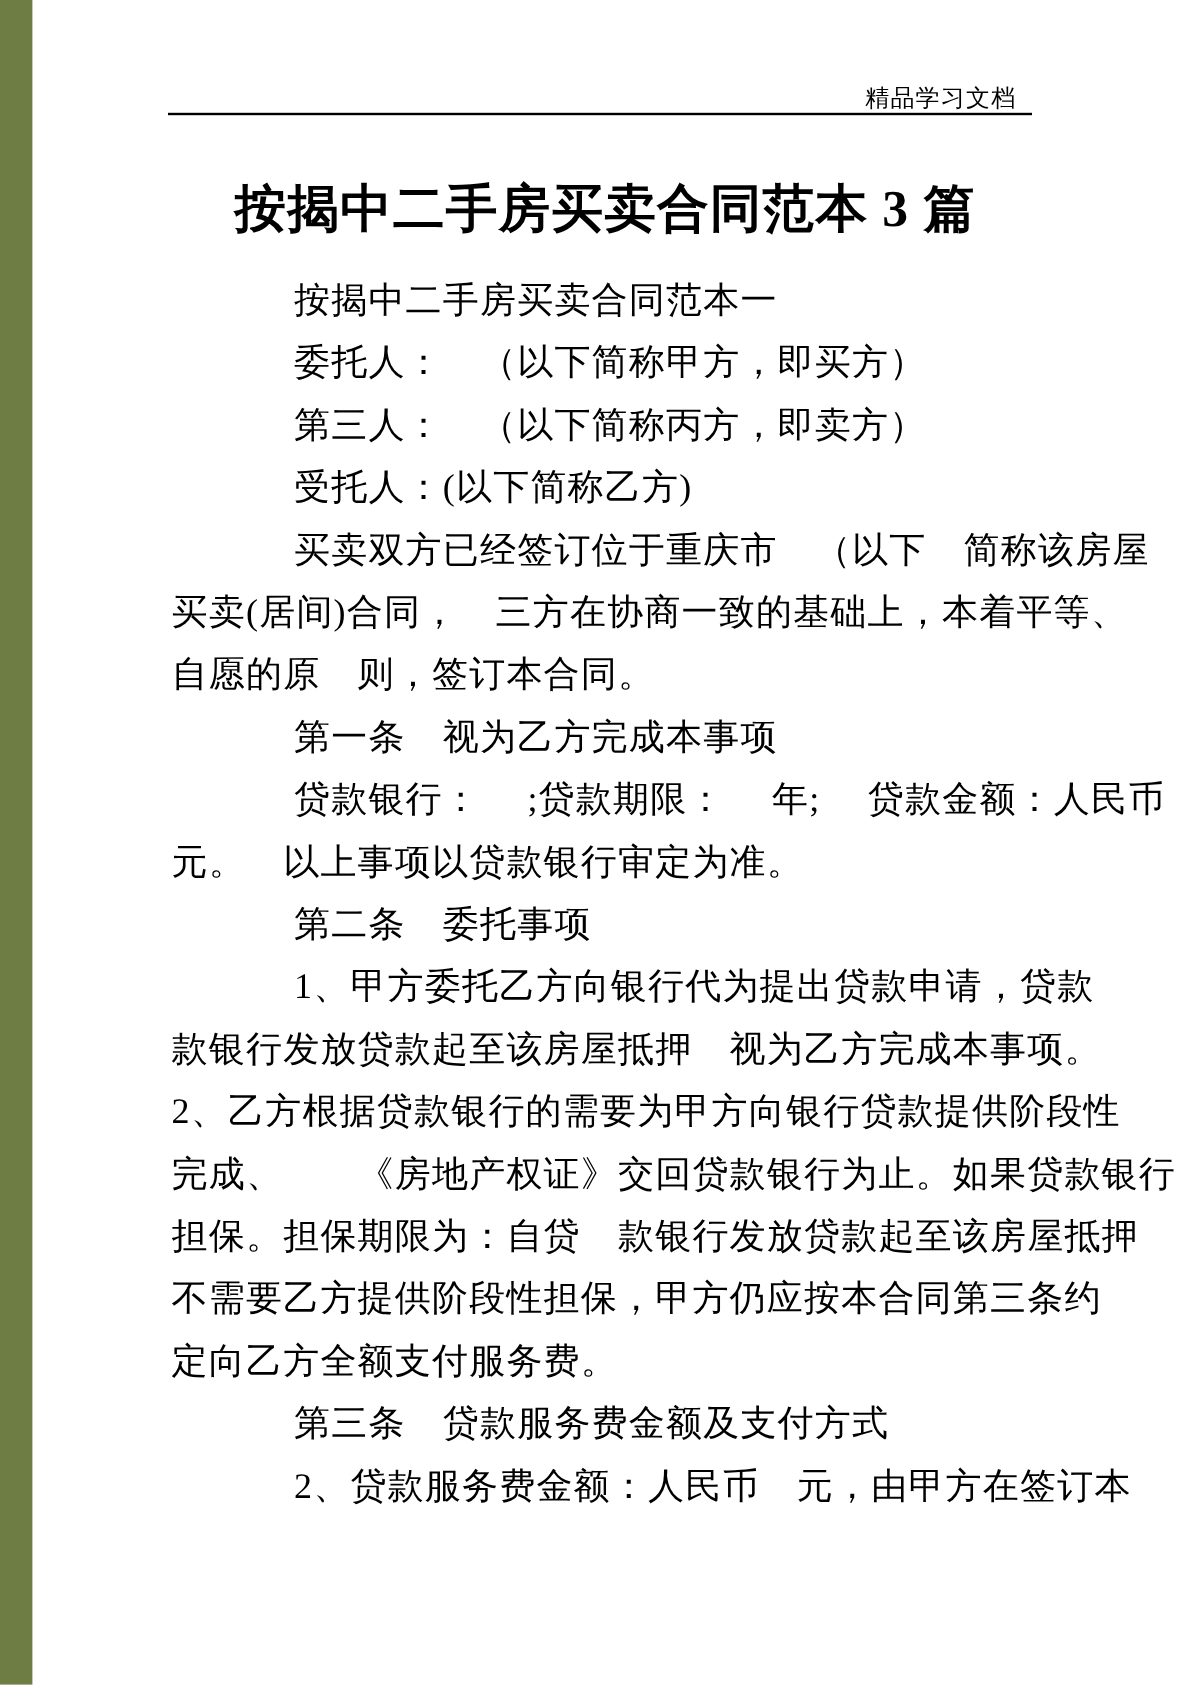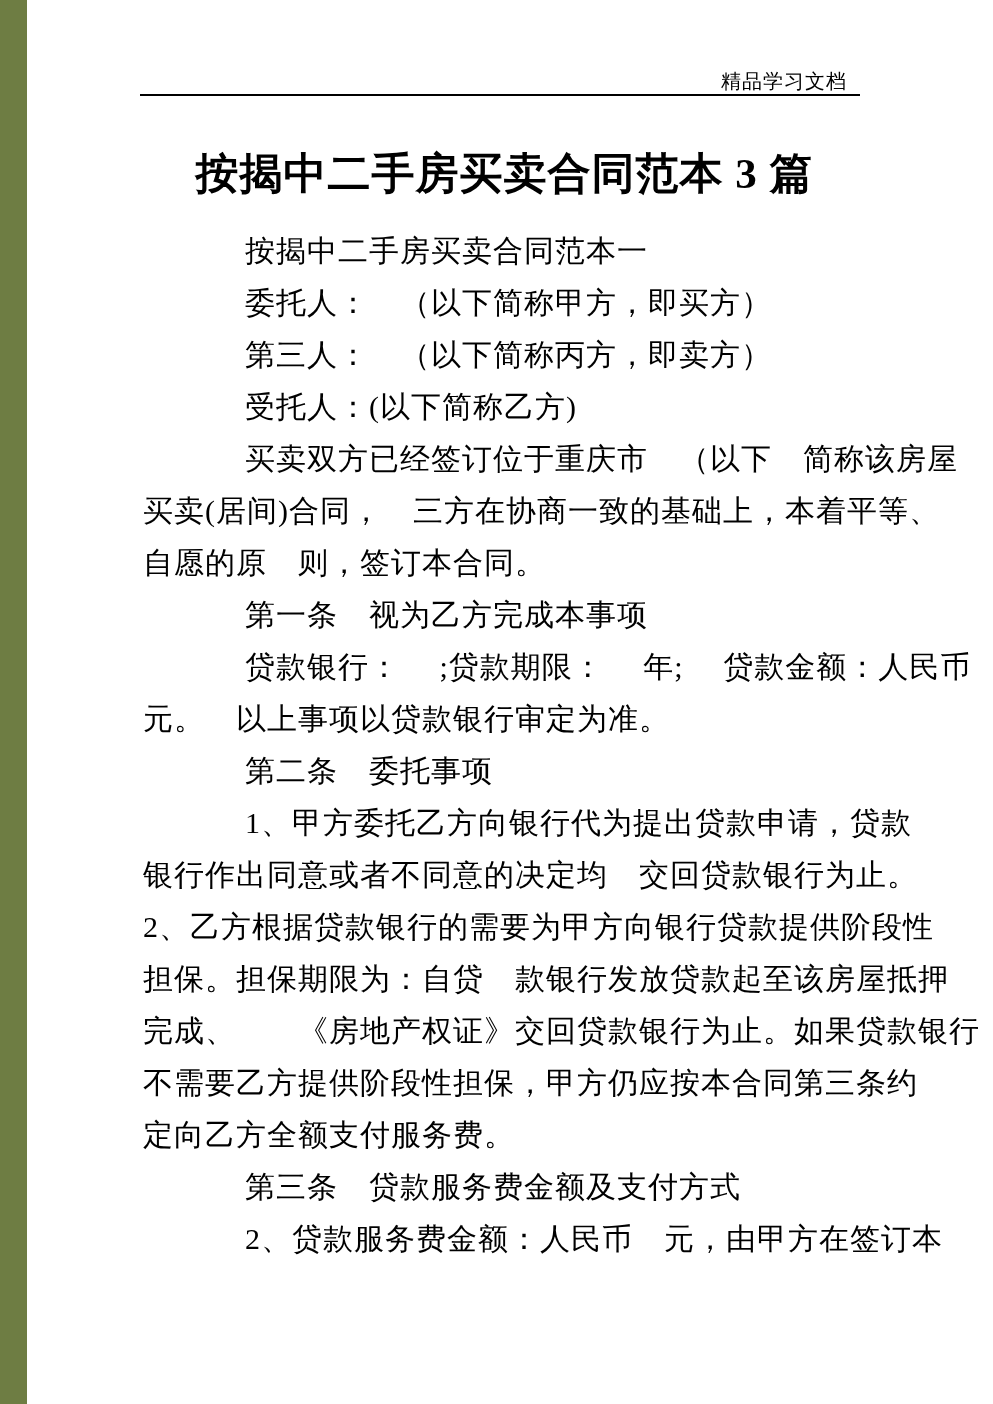--- a/index.html
+++ b/index.html
@@ -70,21 +70,21 @@
   <p class="line indent">第三人：　（以下简称丙方，即卖方）</p>
   <p class="line indent">受托人：(以下简称乙方)</p>
   <p class="line indent">买卖双方已经签订位于重庆市　（以下　简称该房屋　）的</p>
   <p class="line">买卖(居间)合同，　三方在协商一致的基础上，本着平等、</p>
   <p class="line">自愿的原　则，签订本合同。</p>
   <p class="line indent">第一条　视为乙方完成本事项</p>
   <p class="line indent">贷款银行：　 ;贷款期限：　 年; 　贷款金额：人民币</p>
   <p class="line">元。　以上事项以贷款银行审定为准。</p>
   <p class="line indent">第二条　委托事项</p>
   <p class="line indent">1、甲方委托乙方向银行代为提出贷款申请，贷款</p>
-  <p class="line">银行作出同意或者不同意的决定均　交回贷款银行为止。</p>
+  <p class="line">款银行发放贷款起至该房屋抵押　视为乙方完成本事项。</p>
   <p class="line">2、乙方根据贷款银行的需要为甲方向银行贷款提供阶段性</p>
+  <p class="line">完成、　　《房地产权证》交回贷款银行为止。如果贷款银行</p>
   <p class="line">担保。担保期限为：自贷　款银行发放贷款起至该房屋抵押</p>
-  <p class="line">完成、　　《房地产权证》交回贷款银行为止。如果贷款银行</p>
   <p class="line">不需要乙方提供阶段性担保，甲方仍应按本合同第三条约</p>
   <p class="line">定向乙方全额支付服务费。</p>
   <p class="line indent">第三条　贷款服务费金额及支付方式</p>
   <p class="line indent">2、贷款服务费金额：人民币　元，由甲方在签订本</p>
 </div>
 
 </body></html>

